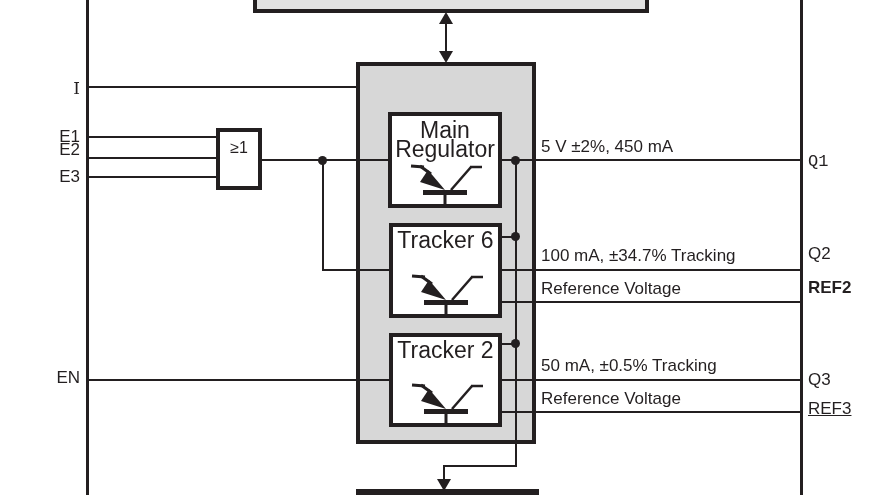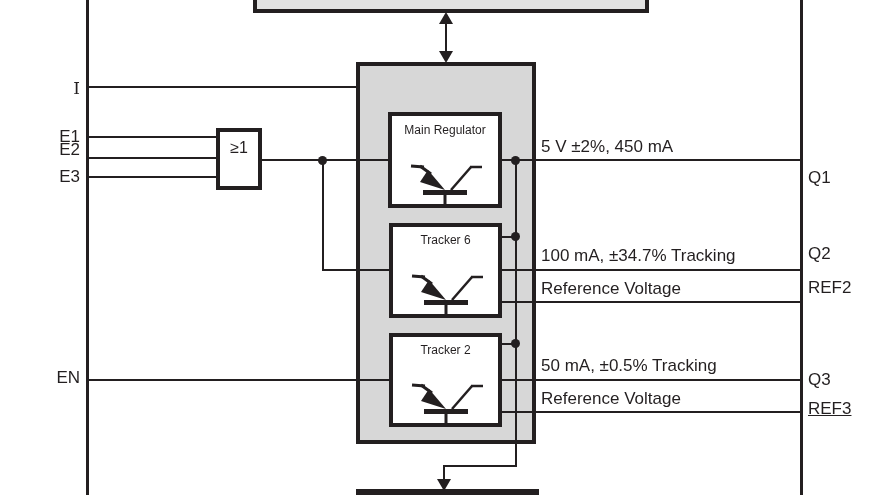--- a/index.html
+++ b/index.html
@@ -12,21 +12,21 @@
   .border-line{position:absolute;width:3px;top:0;height:495px;background:#231f20;}
   .dot{position:absolute;width:9px;height:9px;border-radius:50%;background:#231f20;}
   .box{position:absolute;box-sizing:border-box;border:4px solid #231f20;}
   .gray-outer{background:#d7d7d7;}
   .white-inner{background:#ffffff;}
   .top-block{background:#e2e2e2;}
   .bottom-bar{position:absolute;background:#231f20;}
   .lbl{position:absolute;font-size:17px;line-height:20px;white-space:nowrap;}
   .in-lbl{left:0;width:80px;text-align:right;}
   .serif{font-family:"DejaVu Serif", serif;}
-  .block-title{position:absolute;left:0;right:0;top:4px;text-align:center;font-size:12px;line-height:19px;}
+  .block-title{position:absolute;left:0;right:0;top:4px;text-align:center;font-size:23px;line-height:19px;}
   .tri-up{position:absolute;width:0;height:0;border-left:7px solid transparent;border-right:7px solid transparent;border-bottom:12px solid #231f20;}
   .tri-down{position:absolute;width:0;height:0;border-left:7px solid transparent;border-right:7px solid transparent;border-top:12px solid #231f20;}
   .tr-svg{position:absolute;left:50%;transform:translateX(-50%);bottom:0;}
 </style>
 </head>
 <body>
 
 <div class="canvas">
 
   <div class="border-line" style="left:86px;"></div>
@@ -109,23 +109,23 @@
       <rect x="38.5" y="37" width="3" height="9" fill="#231f20"></rect>
     </svg>
   </div>
 
   <div class="lbl in-lbl serif" style="top:78px;">I</div>
   <div class="lbl in-lbl" style="top:127px;">E1</div>
   <div class="lbl in-lbl" style="top:140px;">E2</div>
   <div class="lbl in-lbl" style="top:167px;">E3</div>
   <div class="lbl in-lbl" style="top:368px;">EN</div>
 
-  <div class="lbl" style="left:808px;top:168px;">Q1</div>
+  <div class="lbl" style="left:808px;top:152px;font-family:Liberation Mono, monospace;">Q1</div>
   <div class="lbl" style="left:808px;top:244px;">Q2</div>
-  <div class="lbl" style="left:808px;top:278px;">REF2</div>
+  <div class="lbl" style="left:808px;top:278px;font-weight:bold;">REF2</div>
   <div class="lbl" style="left:808px;top:370px;">Q3</div>
   <div class="lbl" style="left:808px;top:399px;text-decoration:underline;">REF3</div>
 
   <div class="lbl" style="left:541px;top:137px;">5 V ±2%, 450 mA</div>
   <div class="lbl" style="left:541px;top:246px;">100 mA, ±34.7% Tracking</div>
   <div class="lbl" style="left:541px;top:279px;">Reference Voltage</div>
   <div class="lbl" style="left:541px;top:356px;">50 mA, ±0.5% Tracking</div>
   <div class="lbl" style="left:541px;top:389px;">Reference Voltage</div>
 
 </div>

